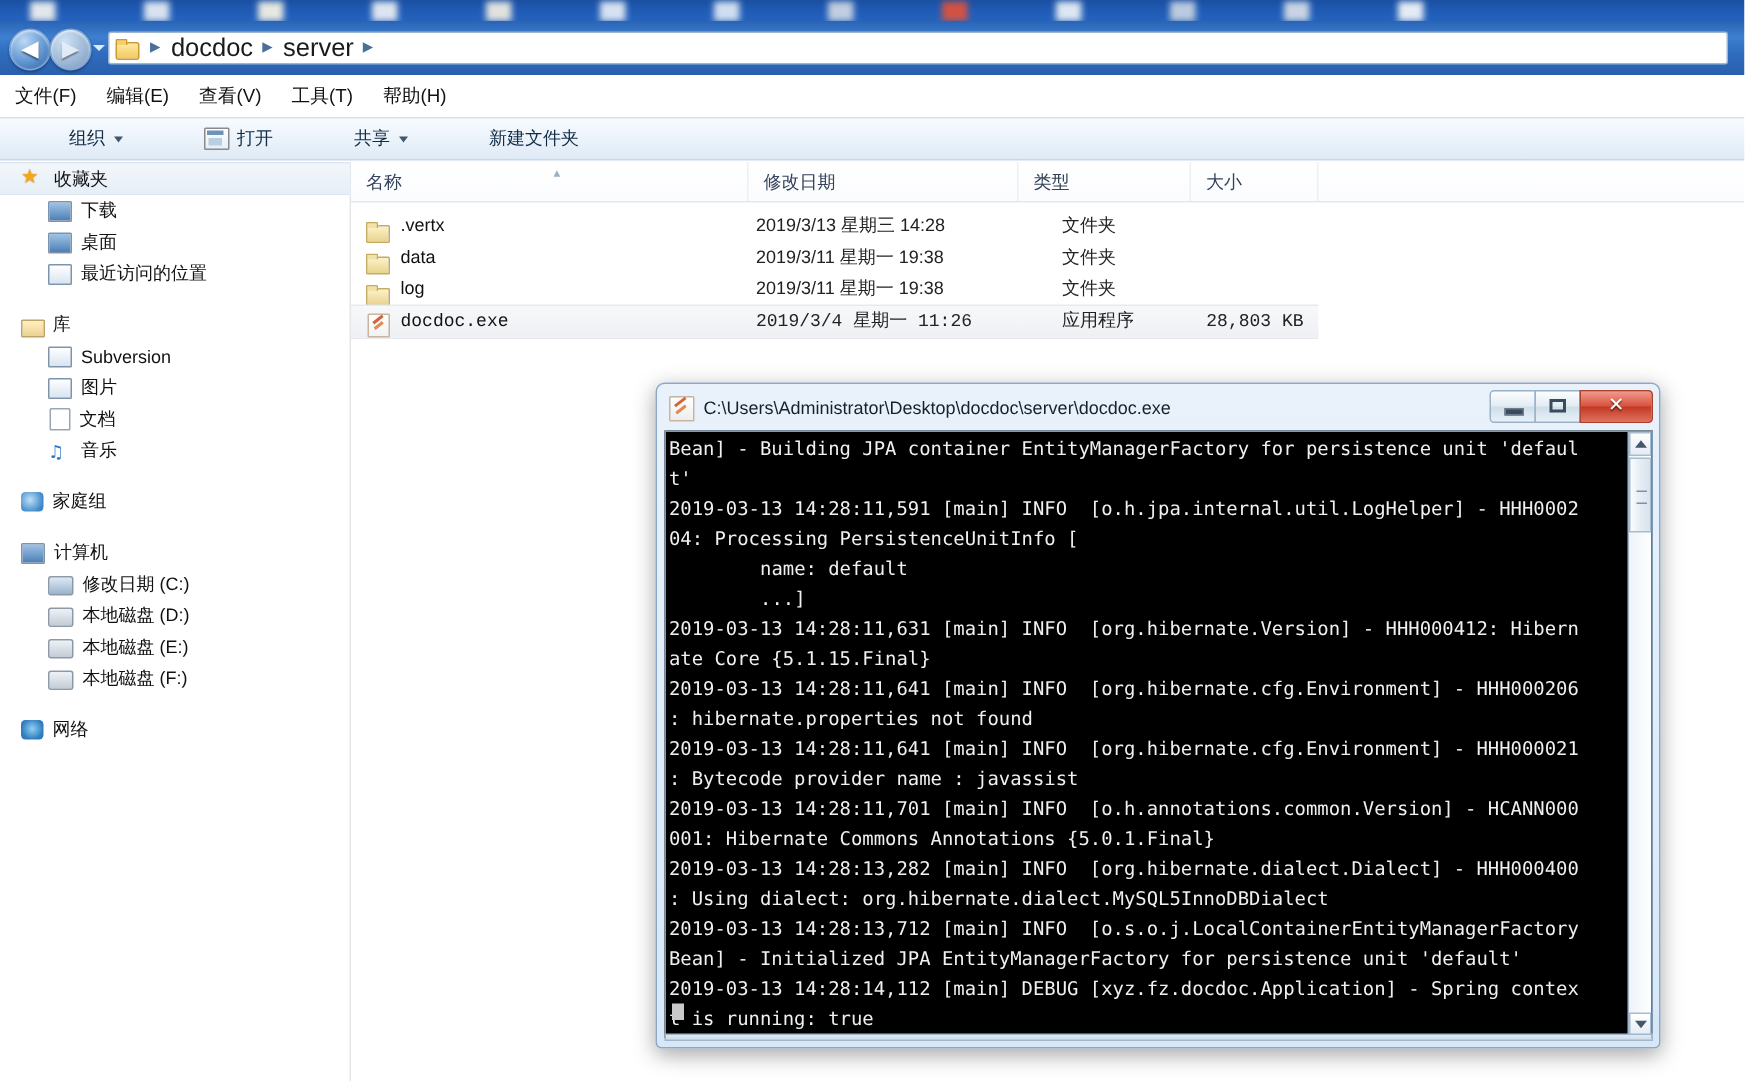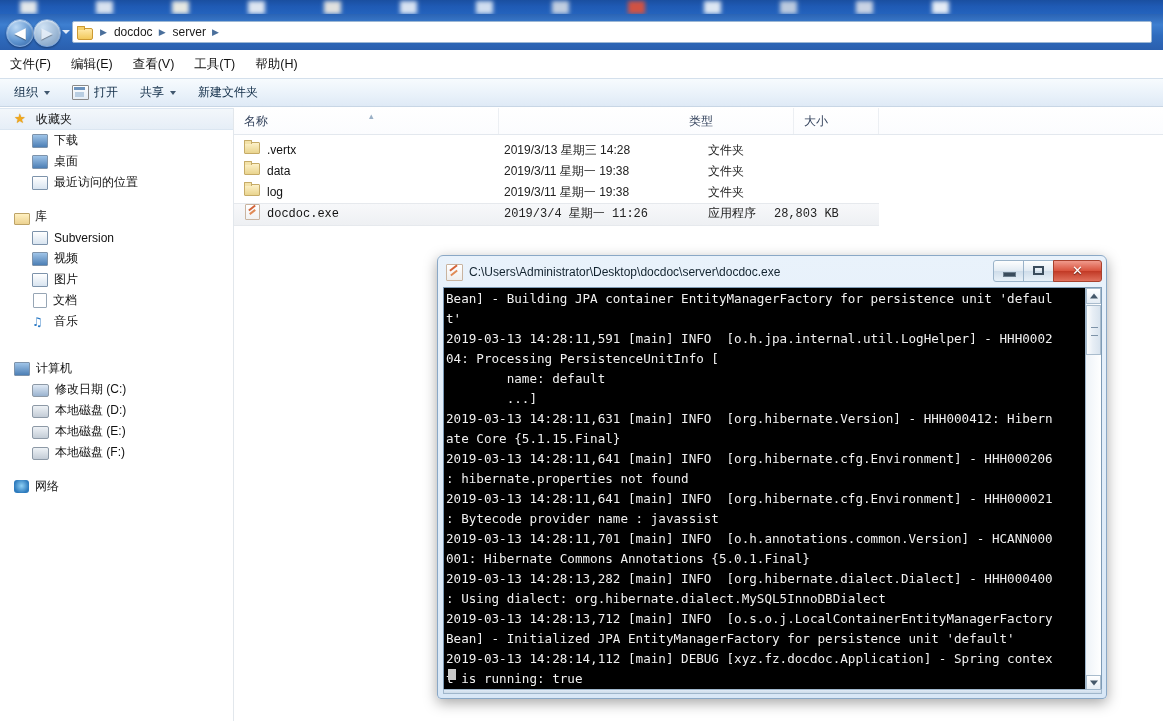--- a/index.html
+++ b/index.html
@@ -122,21 +122,21 @@
     border-bottom:none;
     border-radius:1px 1px 0 0;
   }
   .bc-sep {
     color: #4a6f9b;
     font-size: 9px;
     margin: 0 7px 0 6px;
     font-family: "DejaVu Sans", sans-serif;
   }
   .bc-item {
-    font-size: 12px;
+    font-size: 17px;
     color: #1a1a1a;
     white-space: nowrap;
   }
 
   
   #menubar {
     position: absolute;
     left: 0; top: 36px;
     width: 1163px; height: 28px;
     background: #ffffff;
@@ -165,20 +165,21 @@
     padding-left: 14px;
     box-sizing: border-box;
   }
   .cmd-item {
     display: flex;
     align-items: center;
     margin-right: 22px;
     font-size: 12px;
     color: #0f2b46;
     white-space: nowrap;
+    margin-left: 32px;
   }
   .cmd-caret {
     width: 0; height: 0;
     border-left: 3.5px solid transparent;
     border-right: 3.5px solid transparent;
     border-top: 4px solid #40576e;
     margin-left: 6px;
   }
   .open-icon {
     width: 15px; height: 13px;
@@ -345,21 +346,21 @@
   .file-row.selected {
     background: linear-gradient(180deg,#f7f8fa 0%, #eef0f3 100%);
     border-top: 1px solid #e6e9ed;
     border-bottom: 1px solid #e6e9ed;
     font-family: Liberation Mono, monospace;
   }
   .fr-name {
     position: absolute;
     left: 10px;
     display: flex;
-    align-items: flex-start;
+    align-items: flex-end;
     height: 21px;
     white-space: nowrap;
   }
   .fr-ico {
     width: 16px; height: 13px;
     margin-right: 7px;
     position: relative;
     flex: none;
   }
   .fr-ico.folder:before {
@@ -409,21 +410,21 @@
   .fr-type {
     position: absolute;
     left: 474px;
     color: #222;
     white-space: nowrap;
   }
   .fr-size {
     position: absolute;
     left: 540px;
     width: 95px;
-    text-align: left;
+    text-align: right;
     color: #222;
     white-space: nowrap;
   }
 
   
   #console {
     position: absolute;
     left: 437px; top: 255px;
     width: 670px; height: 444px;
     background: linear-gradient(180deg,#e9f2fb 0%, #d8e7f6 100%);
@@ -678,38 +679,38 @@
 
       <div class="nav-row">
         <span class="nav-ico folder-ico"></span>
         <span>库</span>
       </div>
       <div class="nav-row child">
         <span class="nav-ico box-ico"></span>
         <span>Subversion</span>
       </div>
       <div class="nav-row child">
-        <span class="nav-ico box-ico blue-ico"></span>
-        <span>视频</span>
-      </div>
-      <div class="nav-row child">
         <span class="nav-ico box-ico"></span>
         <span>图片</span>
       </div>
       <div class="nav-row child">
         <span class="nav-ico doc-ico"></span>
         <span>文档</span>
       </div>
       <div class="nav-row child">
         <span class="nav-ico music-ico">♫</span>
         <span>音乐</span>
       </div>
 
       <div class="nav-gap"></div>
 
+      <div class="nav-row">
+        <span class="nav-ico home-ico"></span>
+        <span>家庭组</span>
+      </div>
 
       <div class="nav-gap"></div>
 
       <div class="nav-row">
         <span class="nav-ico box-ico blue-ico"></span>
         <span>计算机</span>
       </div>
       <div class="nav-row child">
         <span class="nav-ico drive-ico sys"></span>
         <span>修改日期 (C:)</span>
@@ -733,20 +734,21 @@
         <span class="nav-ico net-ico"></span>
         <span>网络</span>
       </div>
     </div>
 
     <div id="filelist">
 
       <div id="col-header">
         <div class="col-cell" style="left:0;width:265px;">名称</div>
         <div id="sort-mark">▴</div>
+        <div class="col-cell" style="left:265px;width:180px;">修改日期</div>
         <div class="col-cell" style="left:445px;width:115px;">类型</div>
         <div class="col-cell" style="left:560px;width:85px;">大小</div>
       </div>
 
       <div class="file-row" style="top:32px;">
         <span class="fr-name">
           <span class="fr-ico folder"></span>
           <span>.vertx</span>
         </span>
         <span class="fr-date">2019/3/13 星期三 14:28</span>

